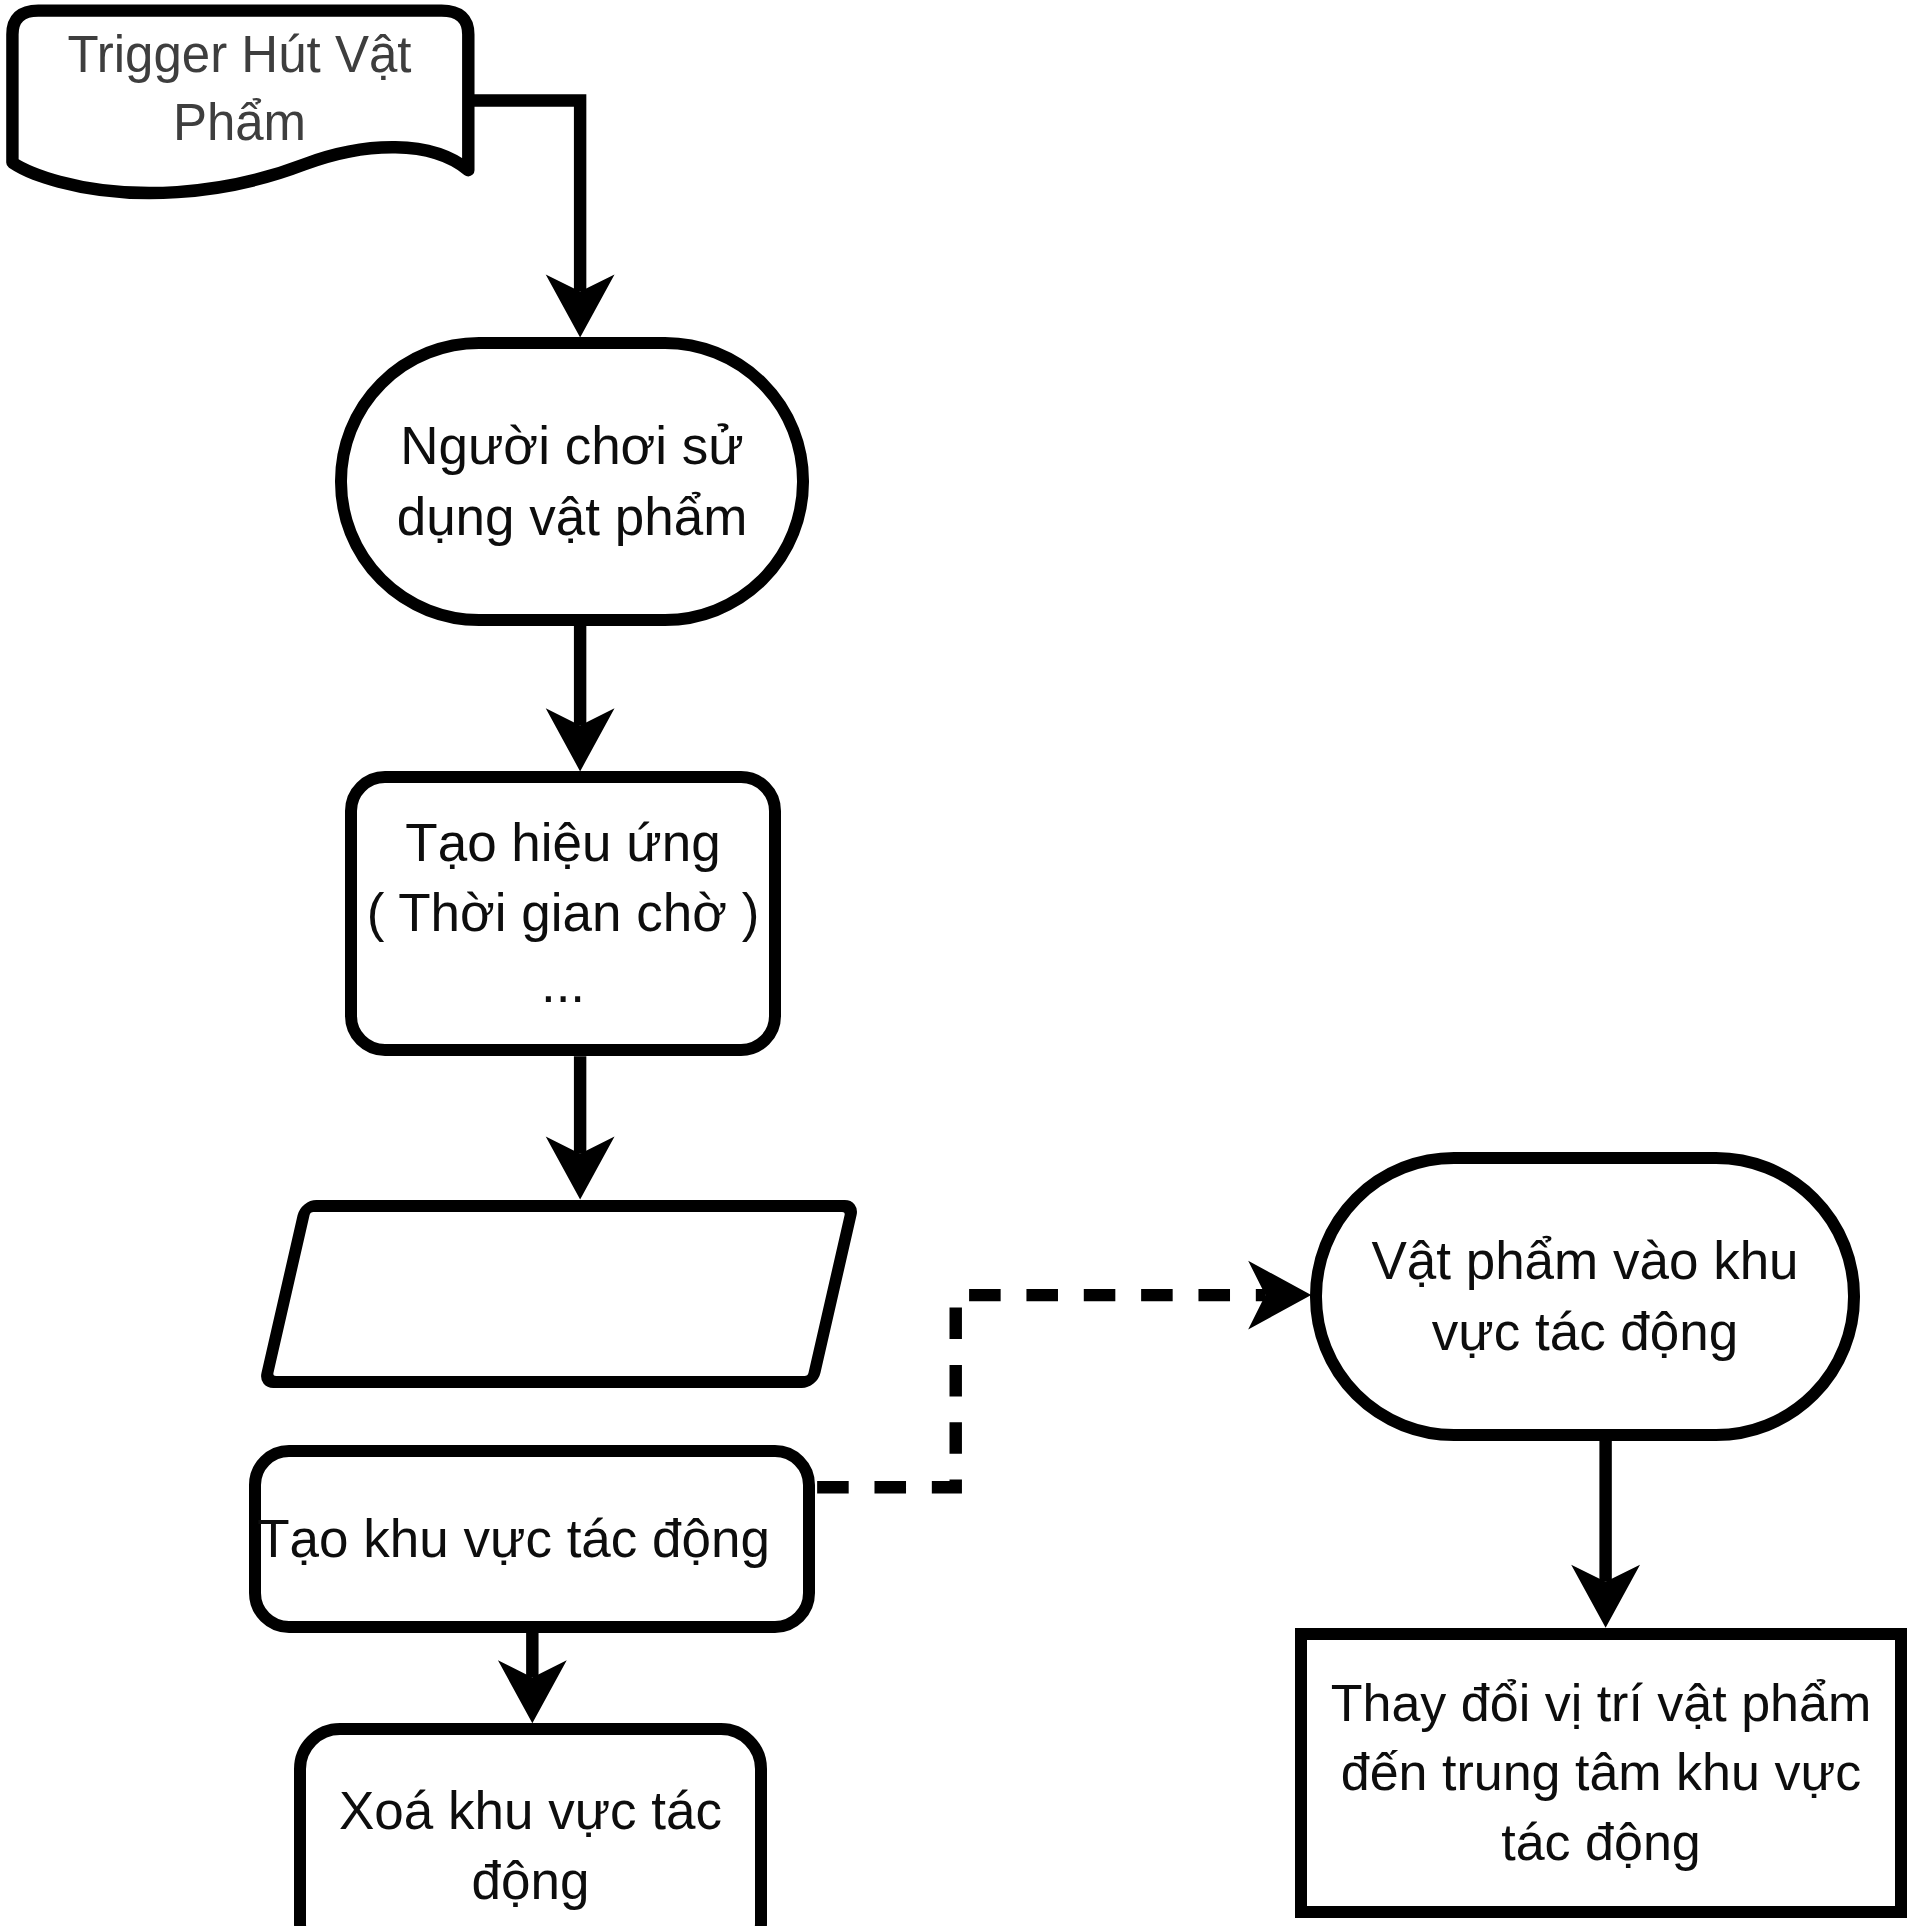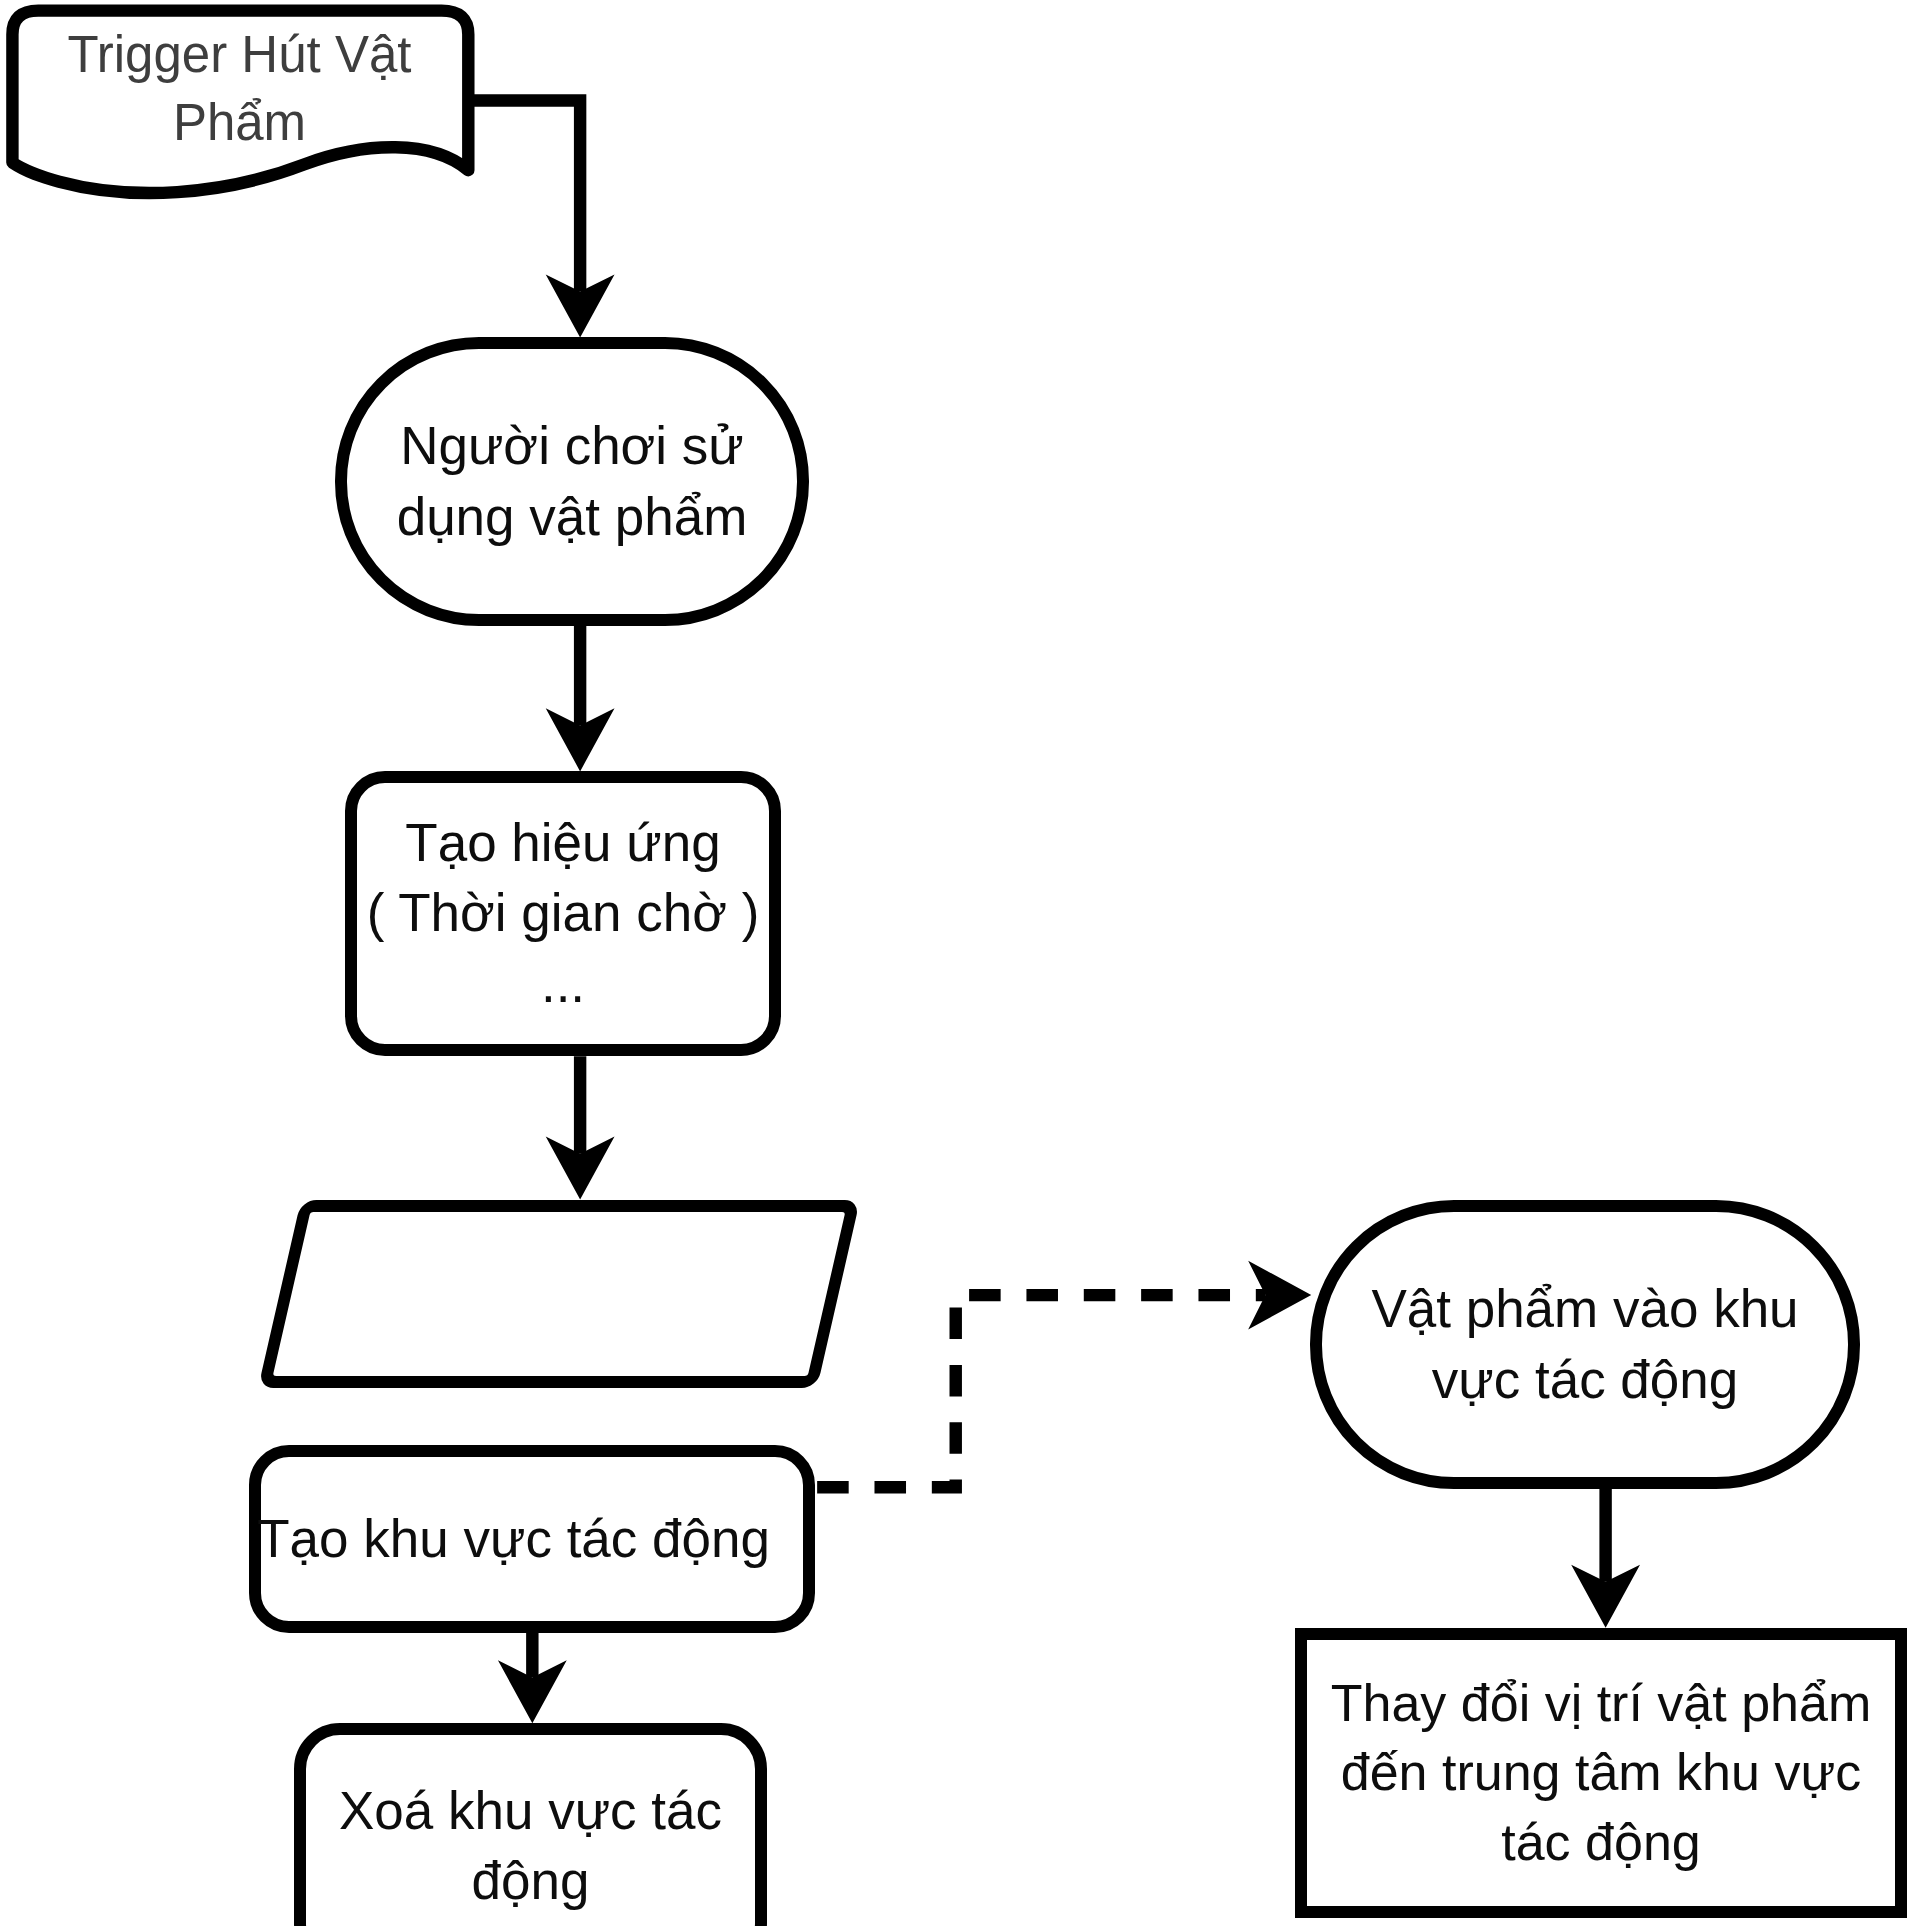--- a/index.html
+++ b/index.html
@@ -97,21 +97,21 @@
 
   <div class="node rounded left-align" style="left:249px;top:1397px;width:566px;height:188px;margin-top:48px;">
     <span class="txt">Tạo khu vực tác động</span>
   </div>
 
   <div class="node rounded" style="left:294px;top:1723px;width:473px;height:246px;border-radius:46px;">
     <span class="txt">Xoá khu vực tác
 động</span>
   </div>
 
-  <div class="node stadium" style="left:1310px;top:1200px;width:550px;height:289px;">
+  <div class="node stadium" style="left:1310px;top:1152px;width:550px;height:289px;">
     <span class="txt">Vật phẩm vào khu
 vực tác động</span>
   </div>
 
   <div class="node small" style="left:1295px;top:1628px;width:612px;height:290px;">
     <span class="txt">Thay đổi vị trí vật phẩm
 đến trung tâm khu vực
 tác động</span>
   </div>
 

